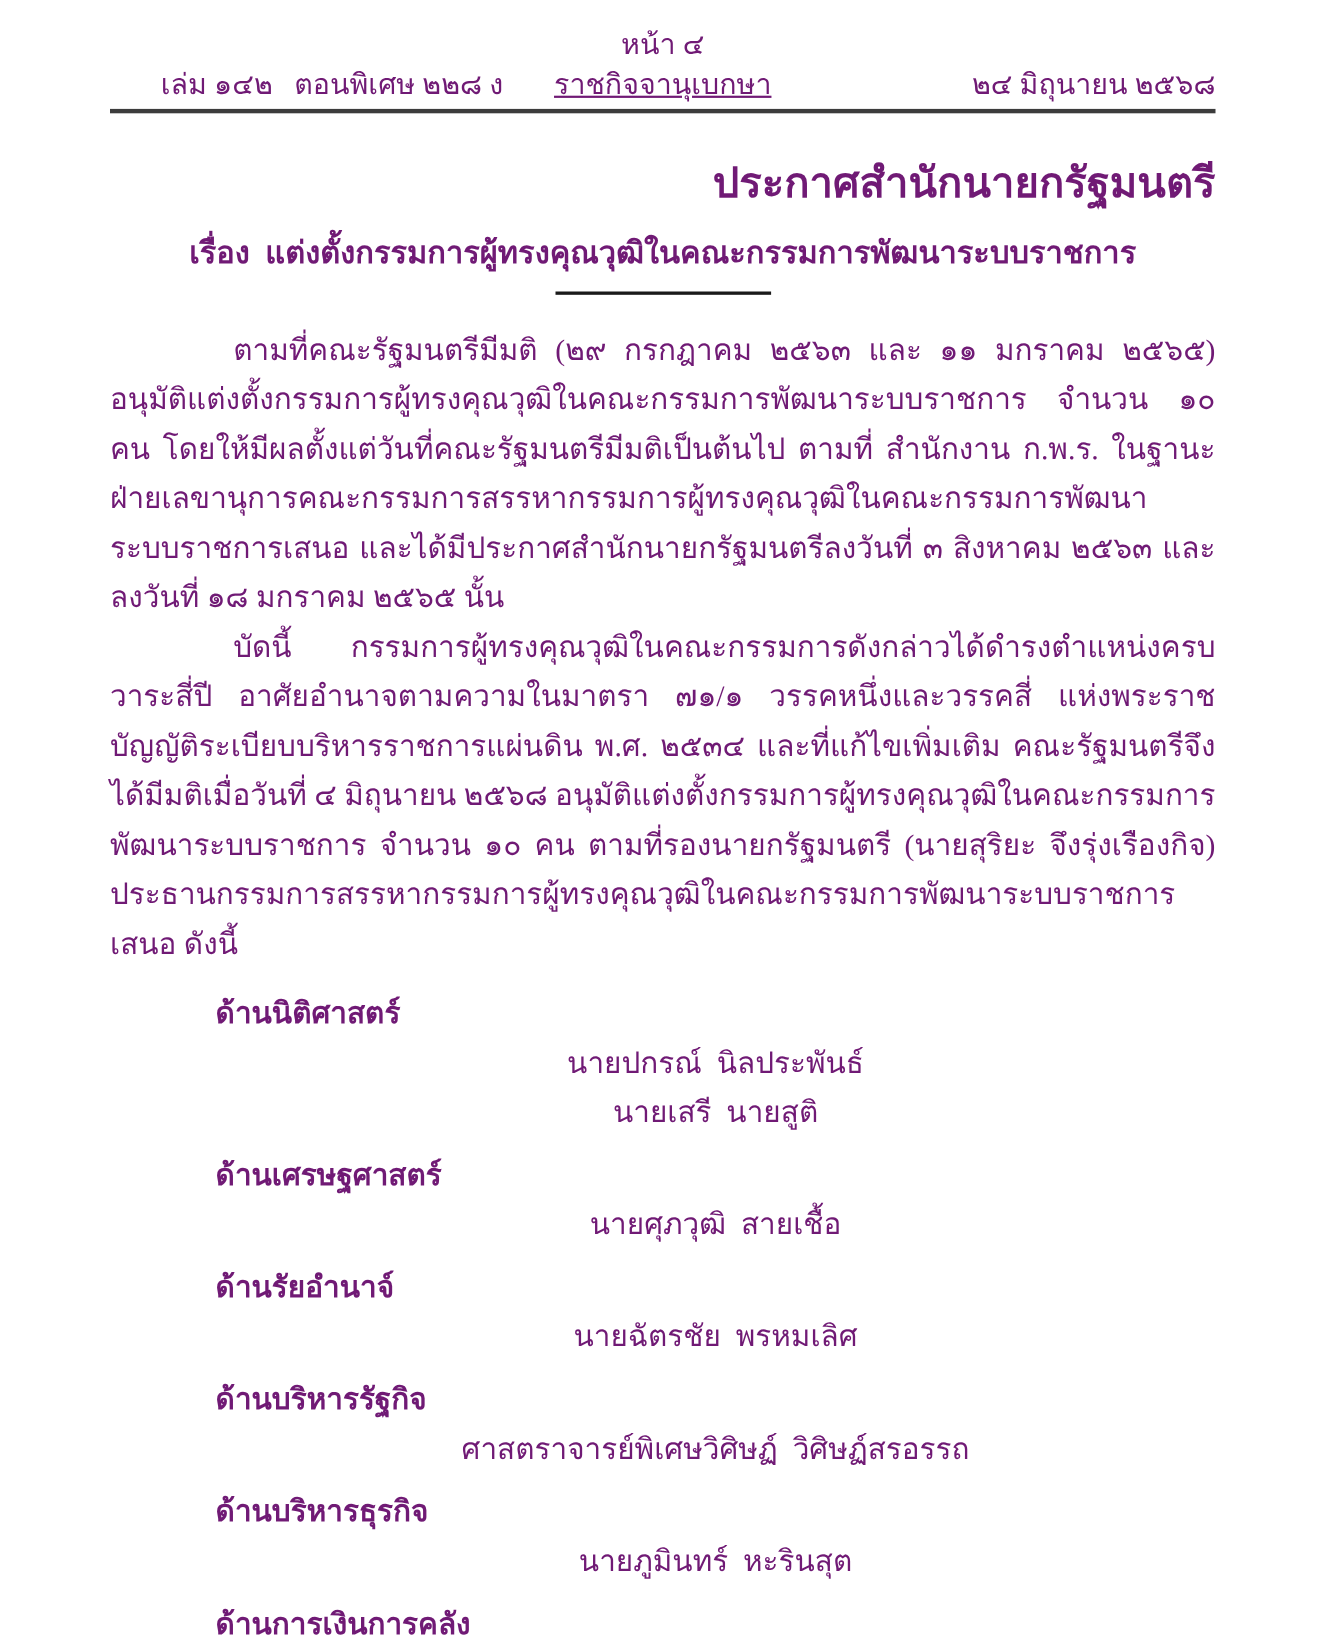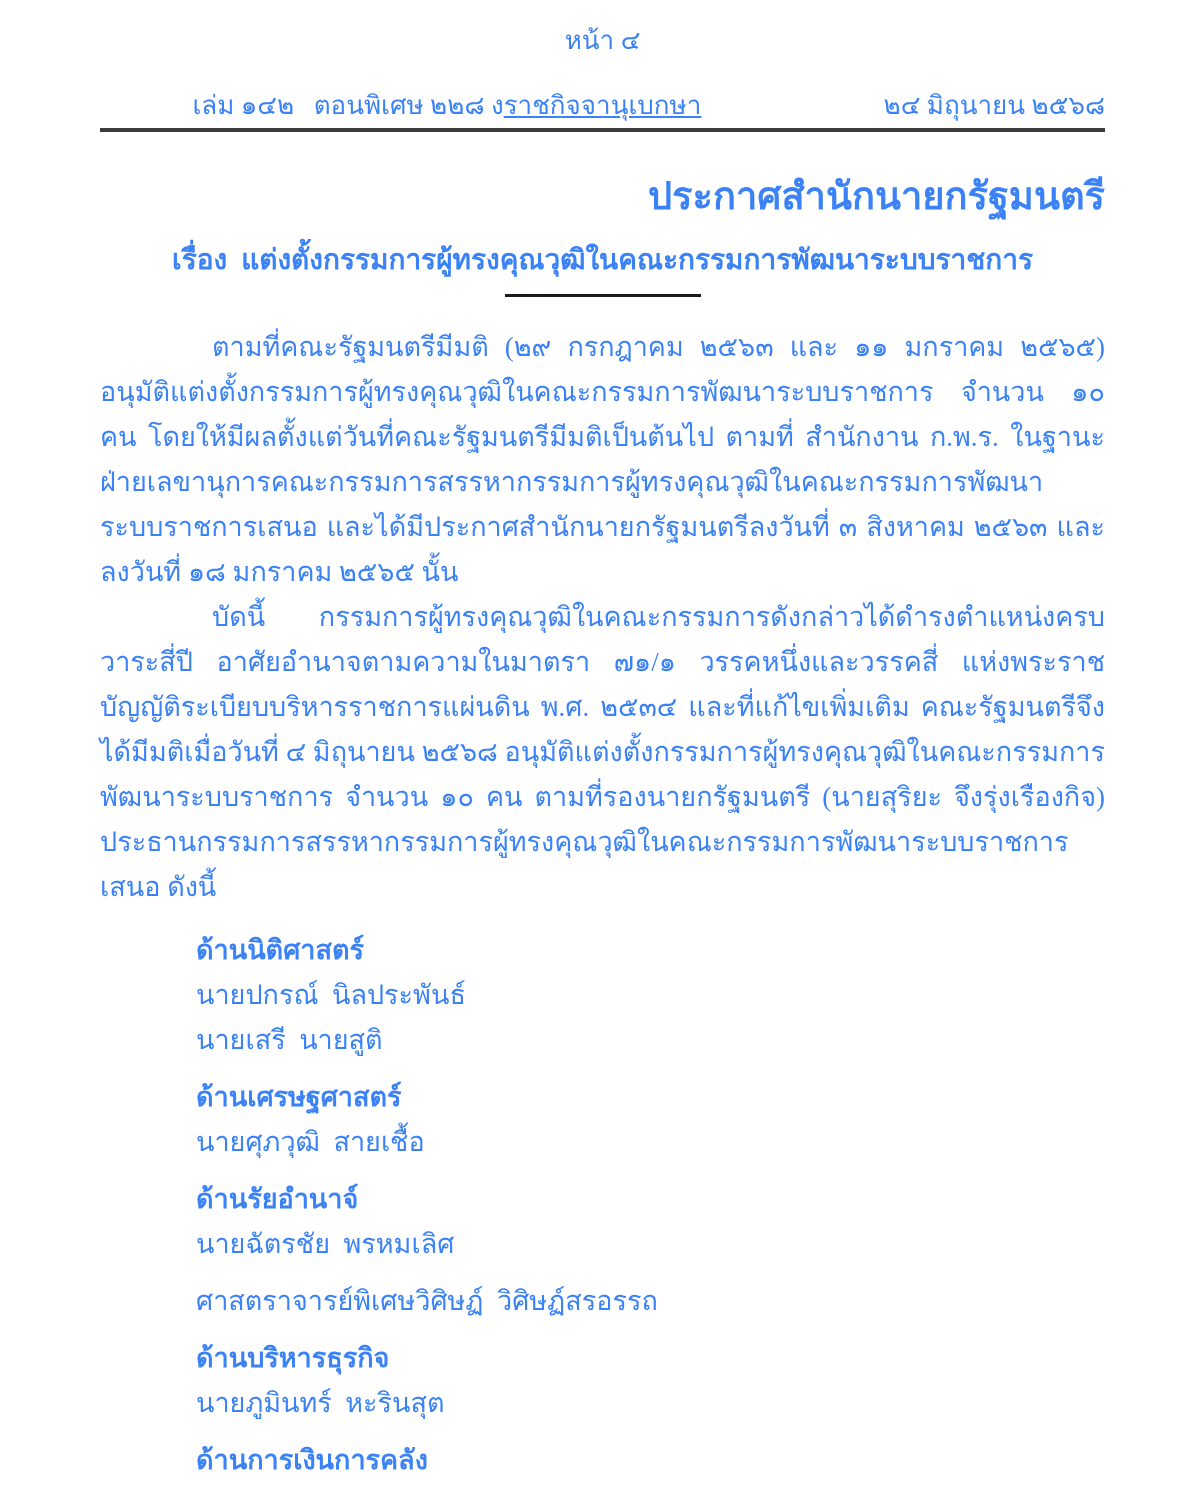--- a/index.html
+++ b/index.html
@@ -7,39 +7,39 @@
     padding: 0;
     background: #ffffff;
   }
   .page {
     position: relative;
     width: 1200px;
     height: 1489px;
     box-sizing: border-box;
     padding: 24px 95px 0 100px;
     background: #ffffff;
-    color: #3b82f6;
+    color: #701a75;
     font-family: "Liberation Serif", "DejaVu Serif", serif;
     overflow: hidden;
   }
   .page-num {
     text-align: center;
     font-size: 26px;
     line-height: 34px;
     white-space: pre-wrap;
   }
   .hdr-row {
     display: grid;
     grid-template-columns: 1fr auto 1fr;
     align-items: baseline;
     font-size: 26px;
     line-height: 38px;
     white-space: pre-wrap;
   }
-  .hdr-left  { text-align: right; margin-top: 29px; }
+  .hdr-left  { text-align: center; }
   .hdr-center{ text-align: center; text-decoration: underline; }
   .hdr-right { text-align: right; }
   .hdr-rule {
     height: 4px;
     background: #3c3c3c;
     margin-top: 3px;
   }
   .title {
     margin-top: 40px;
     text-align: right;
@@ -79,20 +79,21 @@
     padding-left: 96px;
   }
   .field {
     font-weight: bold;
     line-height: 45px;
     white-space: pre-wrap;
   }
   .name {
     line-height: 45px;
     white-space: pre-wrap;
+    text-align: center;
   }
 </style>
 </head>
 <body>
 
 <div class="page">
 
   <div class="page-num">หน้า ๔</div>
 
   <div class="hdr-row">
@@ -122,20 +123,21 @@
       <div class="field">ด้านเศรษฐศาสตร์</div>
       <div class="name">นายศุภวุฒิ  สายเชื้อ</div>
     </div>
 
     <div class="group">
       <div class="field">ด้านรัยอำนาจ์</div>
       <div class="name">นายฉัตรชัย  พรหมเลิศ</div>
     </div>
 
     <div class="group">
+      <div class="field">ด้านบริหารรัฐกิจ</div>
       <div class="name">ศาสตราจารย์พิเศษวิศิษฏ์  วิศิษฏ์สรอรรถ</div>
     </div>
 
     <div class="group">
       <div class="field">ด้านบริหารธุรกิจ</div>
       <div class="name">นายภูมินทร์  หะรินสุต</div>
     </div>
 
     <div class="group">
       <div class="field">ด้านการเงินการคลัง</div>

